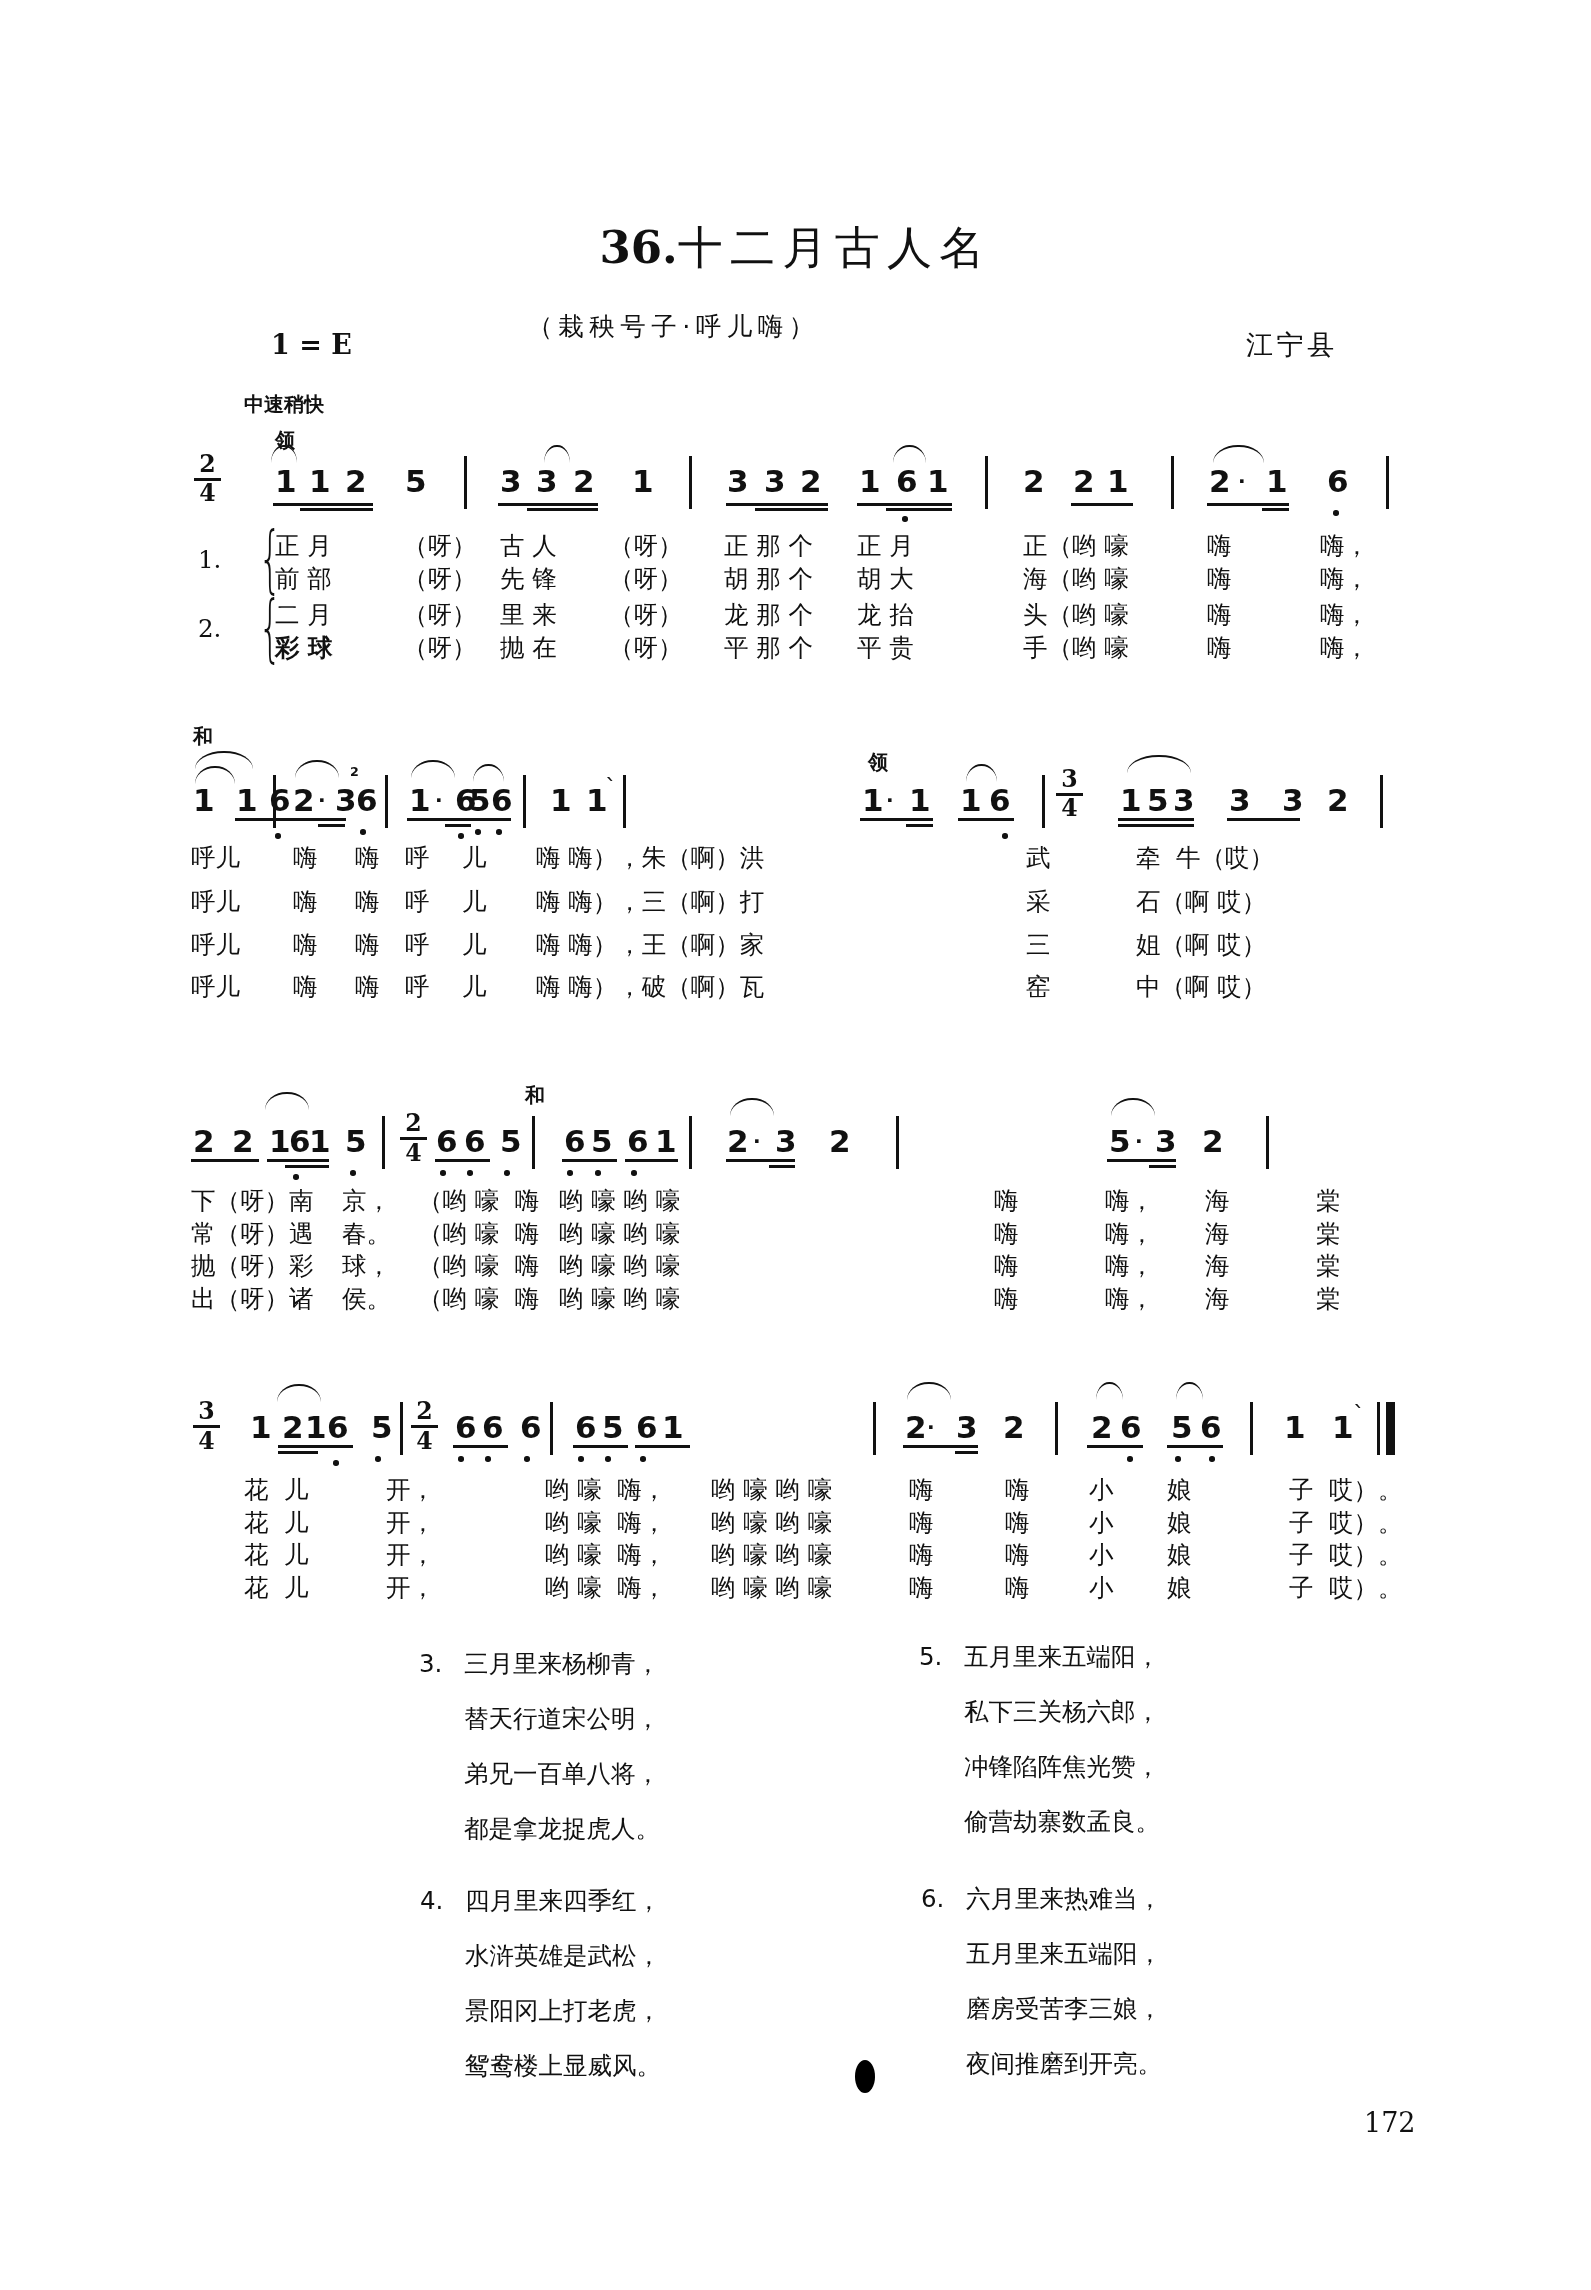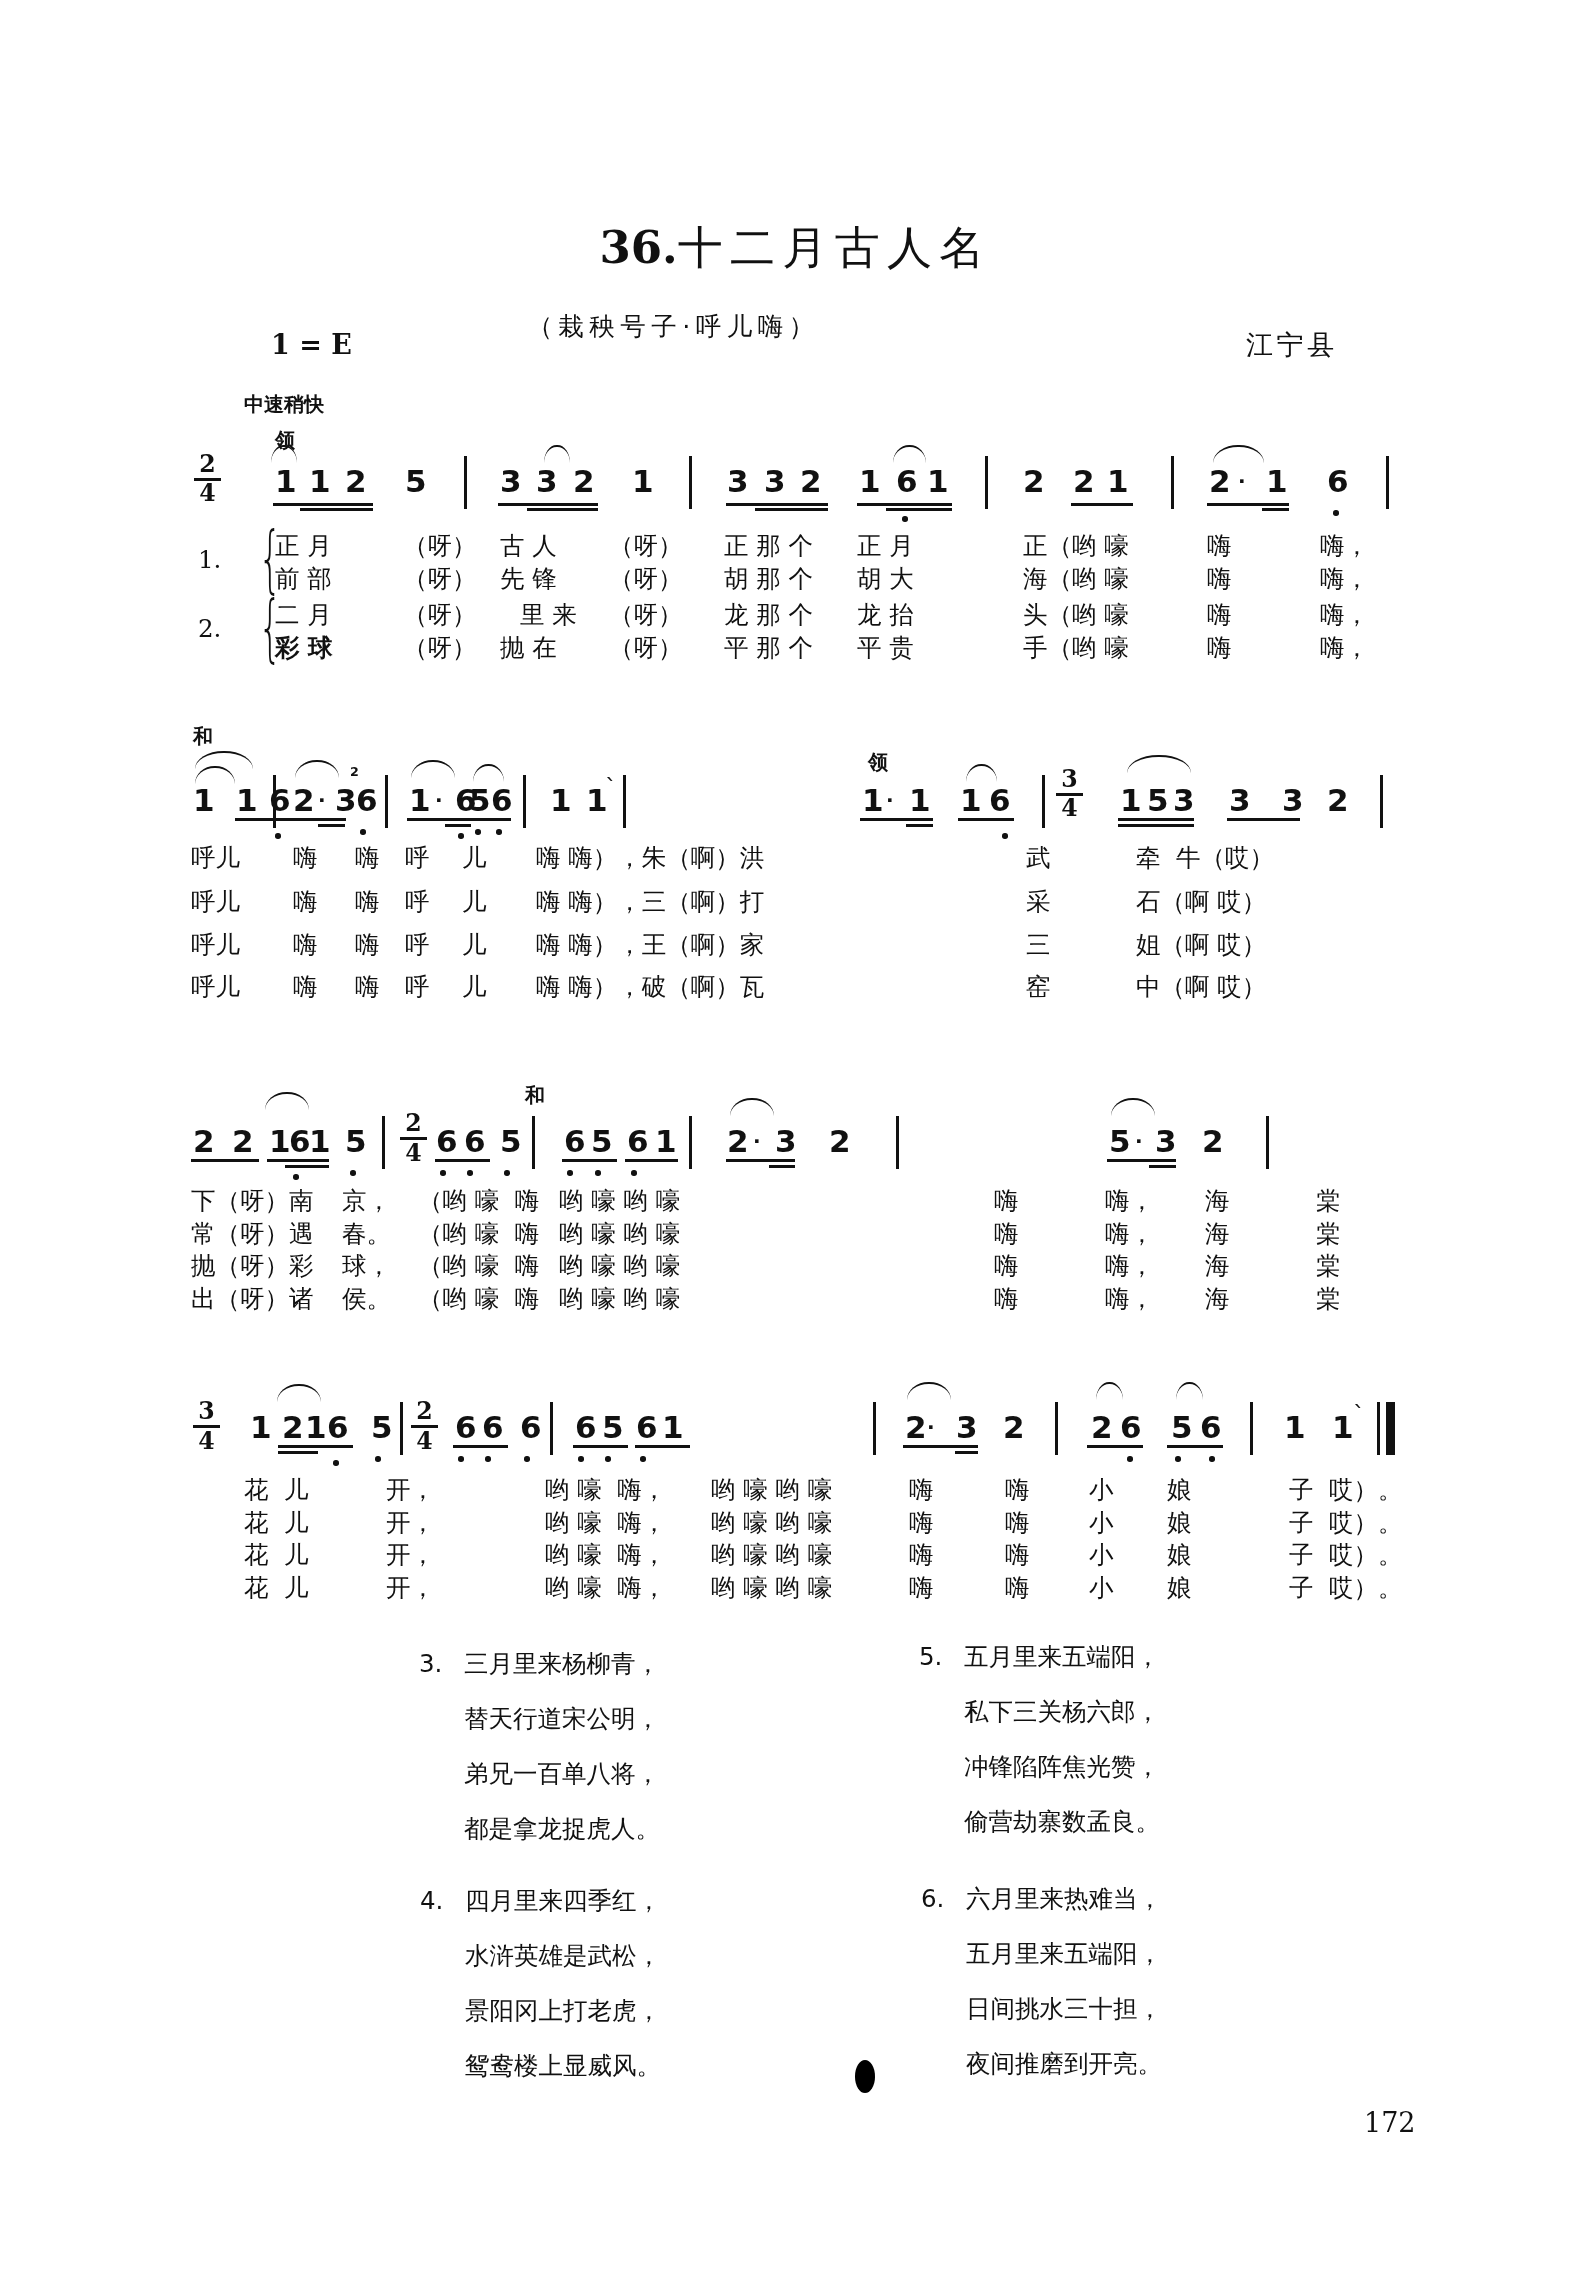--- a/index.html
+++ b/index.html
@@ -131,21 +131,21 @@
       <span style="left:609px;">（呀）</span>
     <span style="left:724px;">胡 那 个</span>
       <span style="left:857px;">胡 大</span>
     <span style="left:1023px;">海（哟 嚎</span>
       <span style="left:1207px;">嗨</span>
     <span style="left:1320px;">嗨，</span>
   </div>
   <div class="lyric-row" style="top:171px;">
     <span style="left:275px;">二 月</span>
       <span style="left:403px;">（呀）</span>
-    <span style="left:520px;">里 来</span>
+    <span style="left:500px;">里 来</span>
       <span style="left:609px;">（呀）</span>
     <span style="left:724px;">龙 那 个</span>
       <span style="left:857px;">龙 抬</span>
     <span style="left:1023px;">头（哟 嚎</span>
       <span style="left:1207px;">嗨</span>
     <span style="left:1320px;">嗨，</span>
   </div>
   <div class="lyric-row" style="top:204px;">
     <span style="left:275px;font-weight:bold;">彩 球</span>
       <span style="left:403px;">（呀）</span>
@@ -508,19 +508,19 @@
   <span class="lnum">5.</span>
   <div>五月里来五端阳，</div>
   <div>私下三关杨六郎，</div>
   <div>冲锋陷阵焦光赞，</div>
   <div>偷营劫寨数孟良。</div>
 </div>
 <div class="stanza" style="left:966px;top:1871px;">
   <span class="lnum">6.</span>
   <div>六月里来热难当，</div>
   <div>五月里来五端阳，</div>
-  <div>日间挑水三十担，</div>
+  <div>磨房受苦李三娘，</div>
   <div>夜间推磨到开亮。</div>
 </div>
 
 <div class="abs blot"></div>
 <div class="abs page-no">172</div>
 
 
 </body></html>

